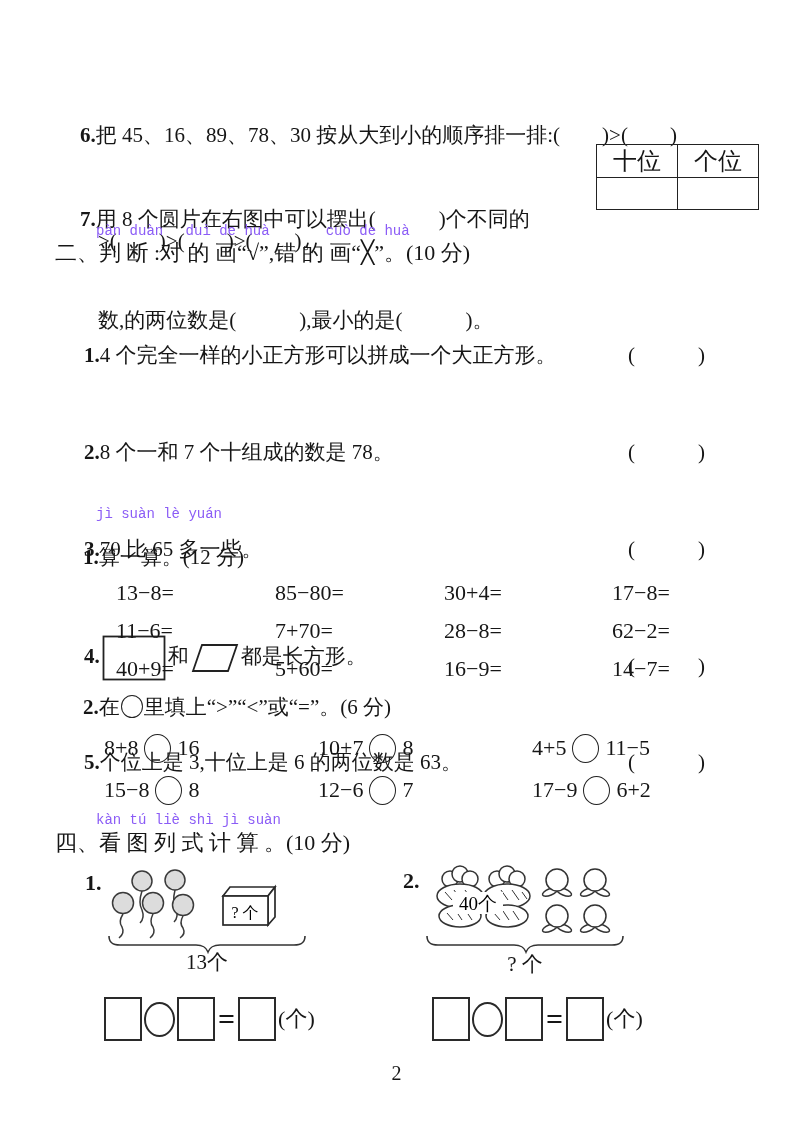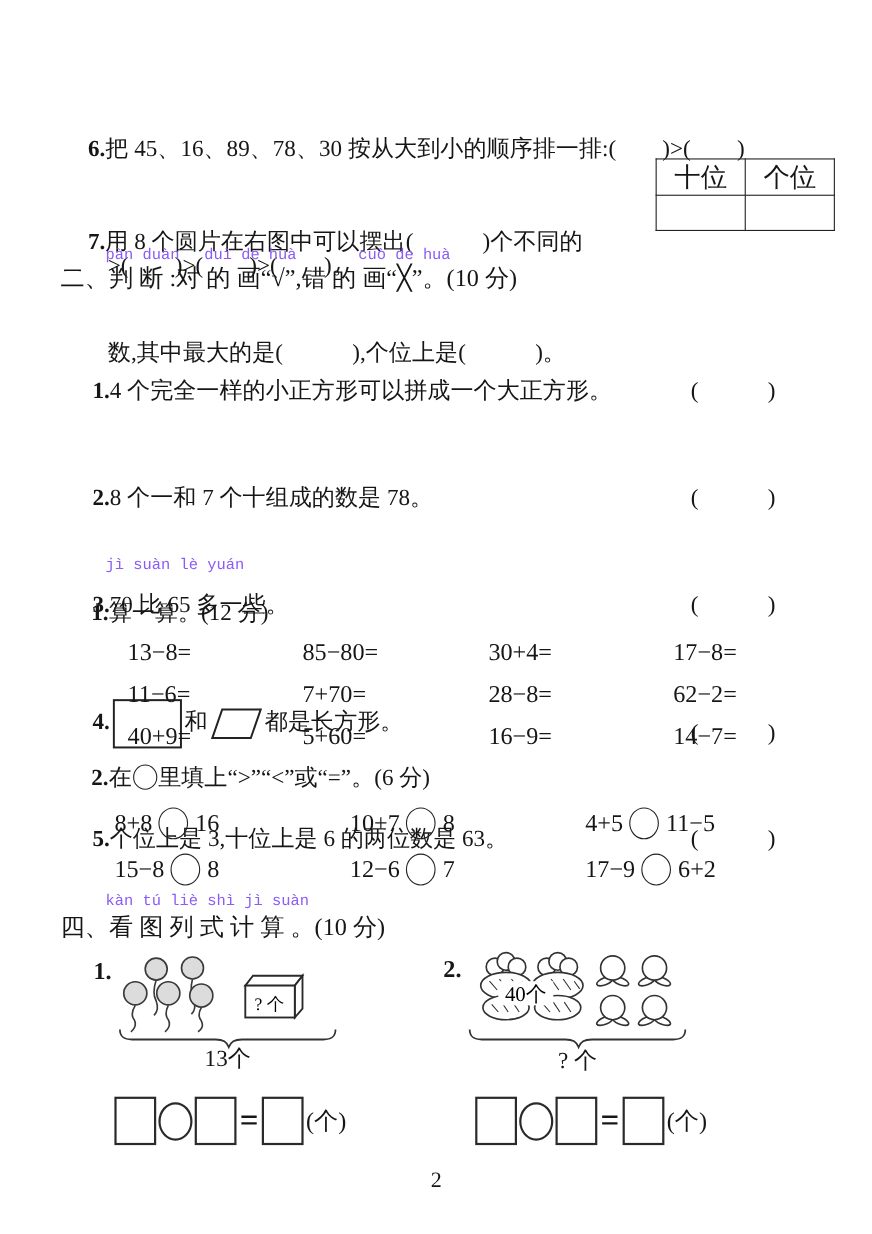--- a/index.html
+++ b/index.html
@@ -71,21 +71,21 @@
 <div class="page">
 
   <div id="q6" class="txt">
     <div><span class="num">6.</span><span>把 45、16、89、78、30 按从大到小的顺序排一排:(　　)&gt;(　　)</span></div>
     <div class="l2">&gt;(　　)&gt;(　　)&gt;(　　)。</div>
   </div>
 
   <div id="q7">
     <div class="q7text txt">
       <div><span class="num">7.</span><span>用 8 个圆片在右图中可以摆出(　　　)个不同的</span></div>
-      <div class="l2">数,其中最大的是(　　　),个位上是(　　　)。</div>
+      <div class="l2">数,的两位数是(　　　),最小的是(　　　)。</div>
     </div>
     <table class="pv">
       <tbody>
           <tr>
         <th>十位</th>
         <th>个位</th>
       </tr>
       <tr>
         <td></td>
         <td></td>

